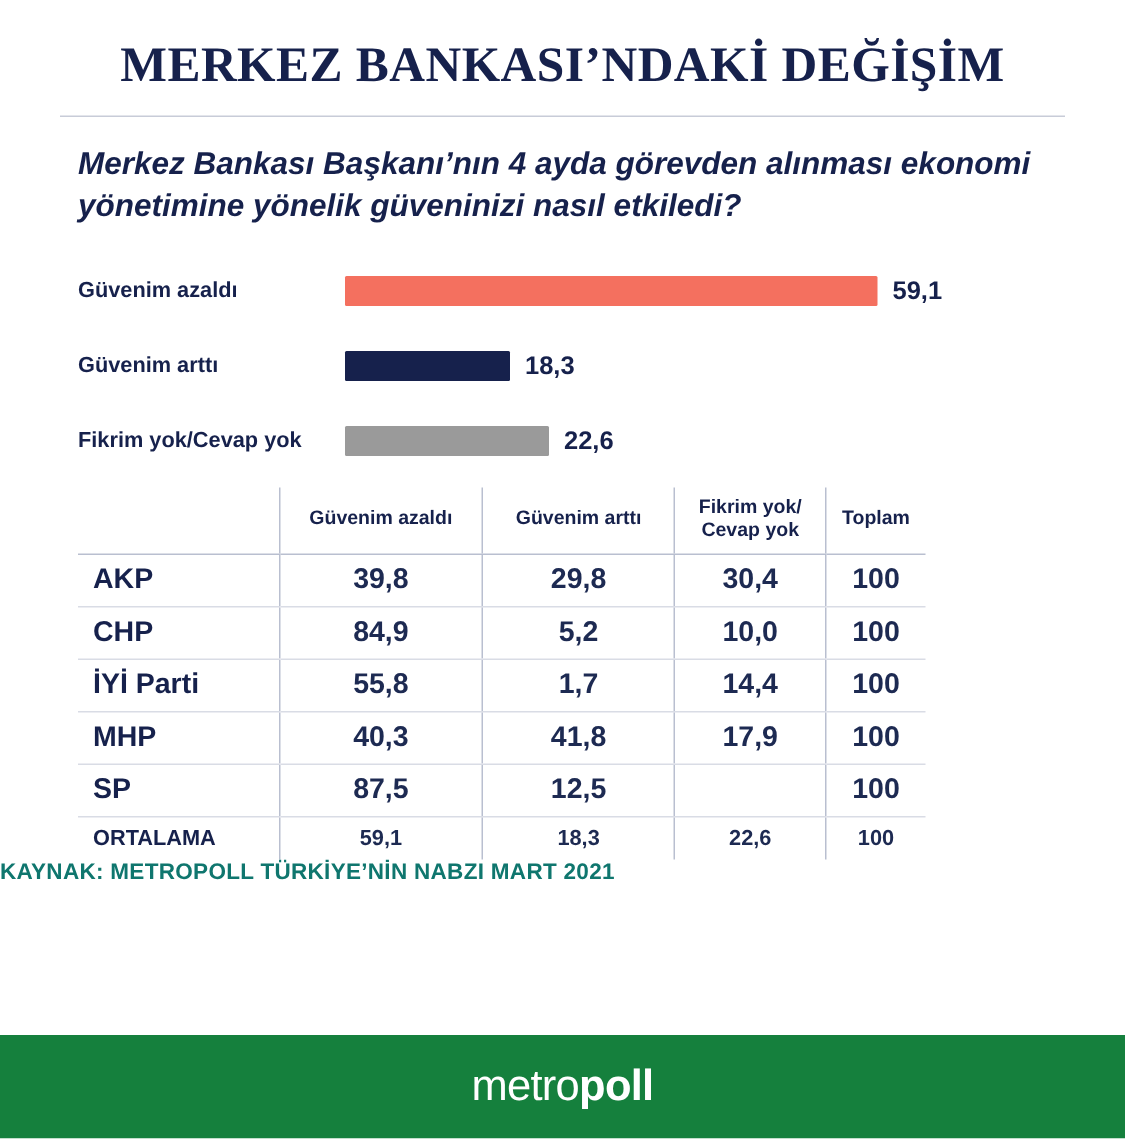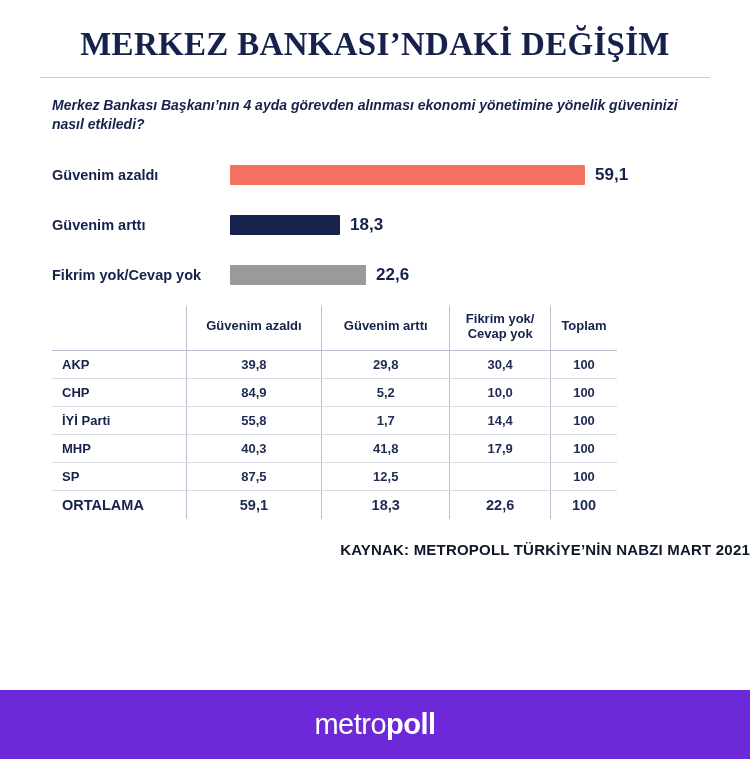--- a/index.html
+++ b/index.html
@@ -35,21 +35,21 @@
     line-height: 1.12;
   }
   .title-rule {
     margin: 14px 40px 0 40px;
     border-bottom: 1px solid #c8ccd8;
   }
 
   
   .question {
     margin: 18px 52px 0 52px;
-    font-size: 14px;
+    font-size: 21px;
     font-style: italic;
     font-weight: bold;
     line-height: 1.35;
     color: #16214c;
   }
 
   
   .bars {
     margin: 22px 0 0 0;
     padding: 0 40px 0 52px;
@@ -114,21 +114,21 @@
     border-bottom: 1px solid #b9bfd0;
     padding-bottom: 8px;
     line-height: 1.15;
   }
   table.data thead th.corner {
     border-bottom: 1px solid #b9bfd0;
   }
   table.data tbody td {
     border-bottom: 1px solid #d9dce5;
     text-align: center;
-    font-size: 13px;
+    font-size: 19px;
   }
   table.data tbody td.rowlabel {
     text-align: left;
     font-weight: bold;
     color: #16214c;
     padding-left: 10px;
     width: 120px;
   }
   table.data tbody tr.total td {
     font-weight: bold;
@@ -140,36 +140,35 @@
     font-weight: bold;
   }
   col.c-label { width: 122px; }
   col.c-1 { width: 140px; }
   col.c-2 { width: 132px; }
   col.c-3 { width: 104px; }
   col.c-4 { width: 67px; }
 
   
   .source {
-    margin-top: 22px;
-    text-align: right;
+    text-align: left;
     font-size: 15px;
     font-weight: bold;
-    color: #0f172a;
+    color: #0f766e;
     letter-spacing: 0.2px;
   }
 
   
   .footer {
     position: absolute;
     left: 0;
     bottom: 0;
     width: 750px;
     height: 69px;
-    background: #6d28d9;
+    background: #15803d;
     display: flex;
     align-items: center;
     justify-content: center;
   }
   .logo {
     font-size: 29px;
     color: #ffffff;
     letter-spacing: -0.5px;
   }
   .logo .bold {

